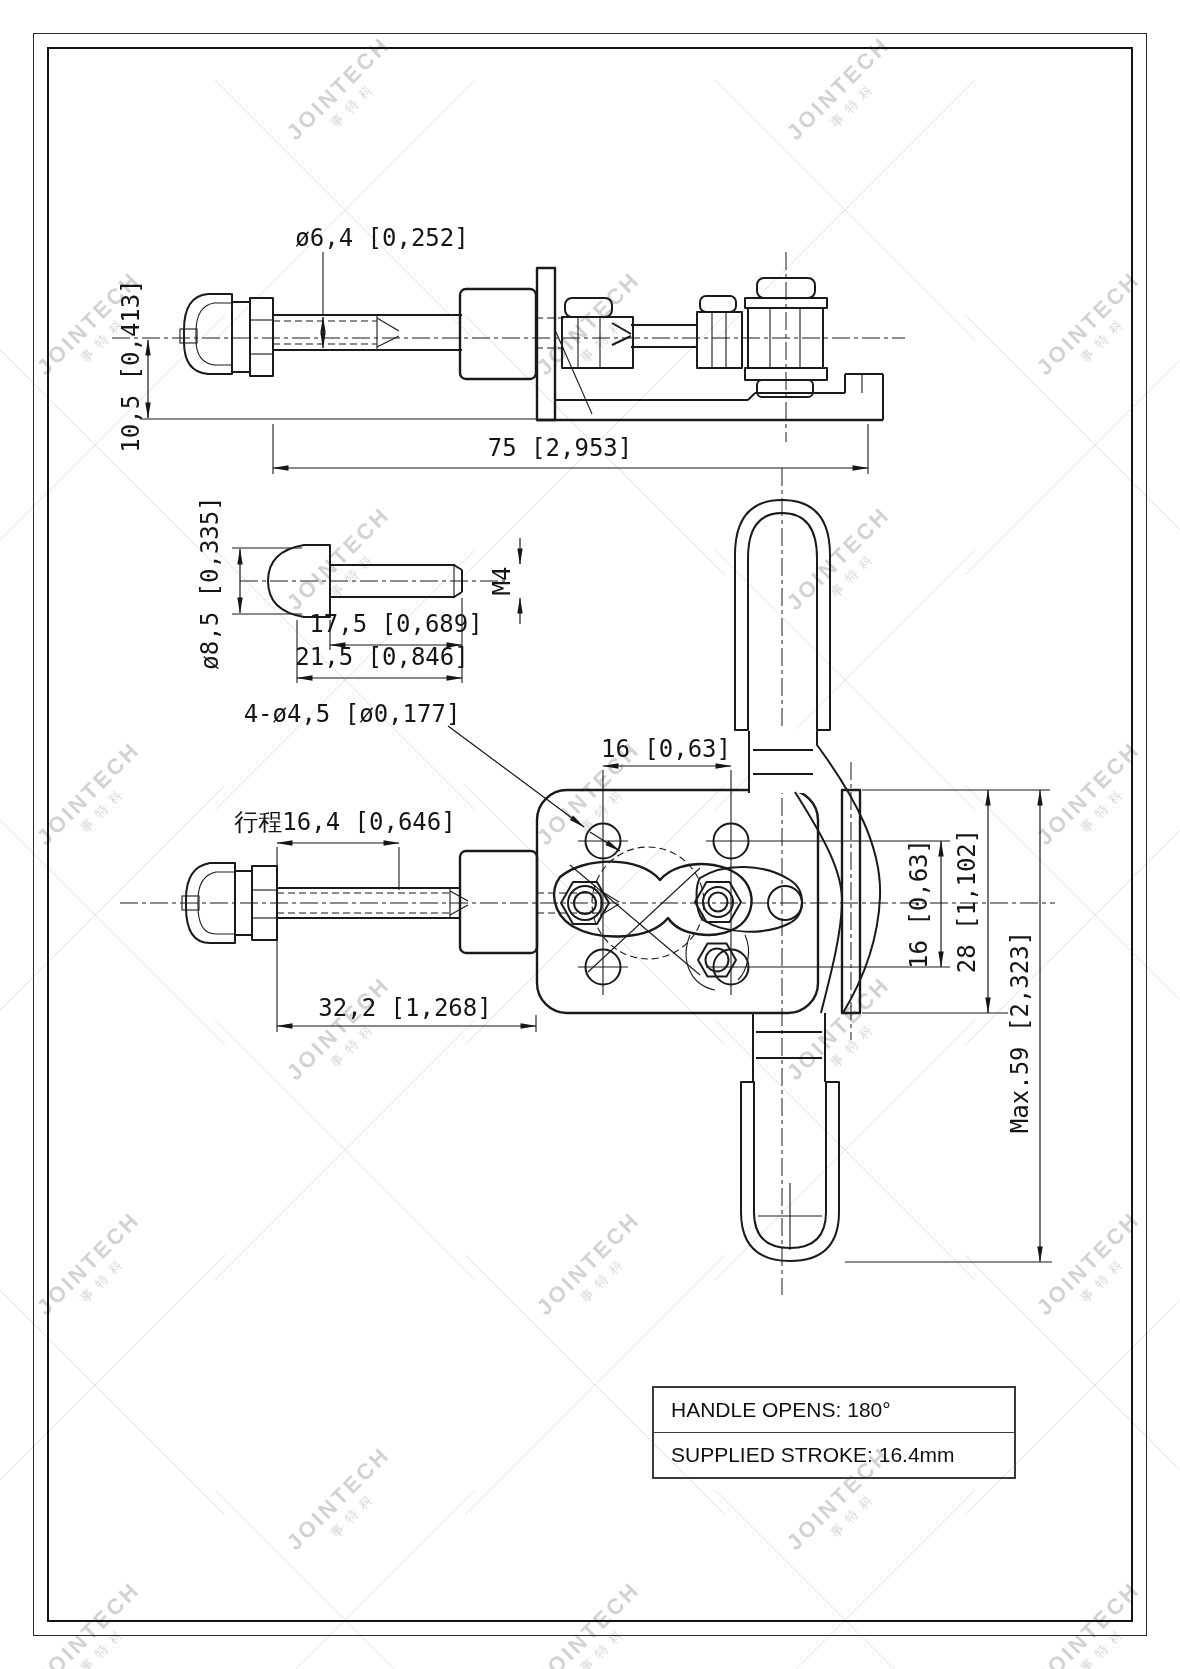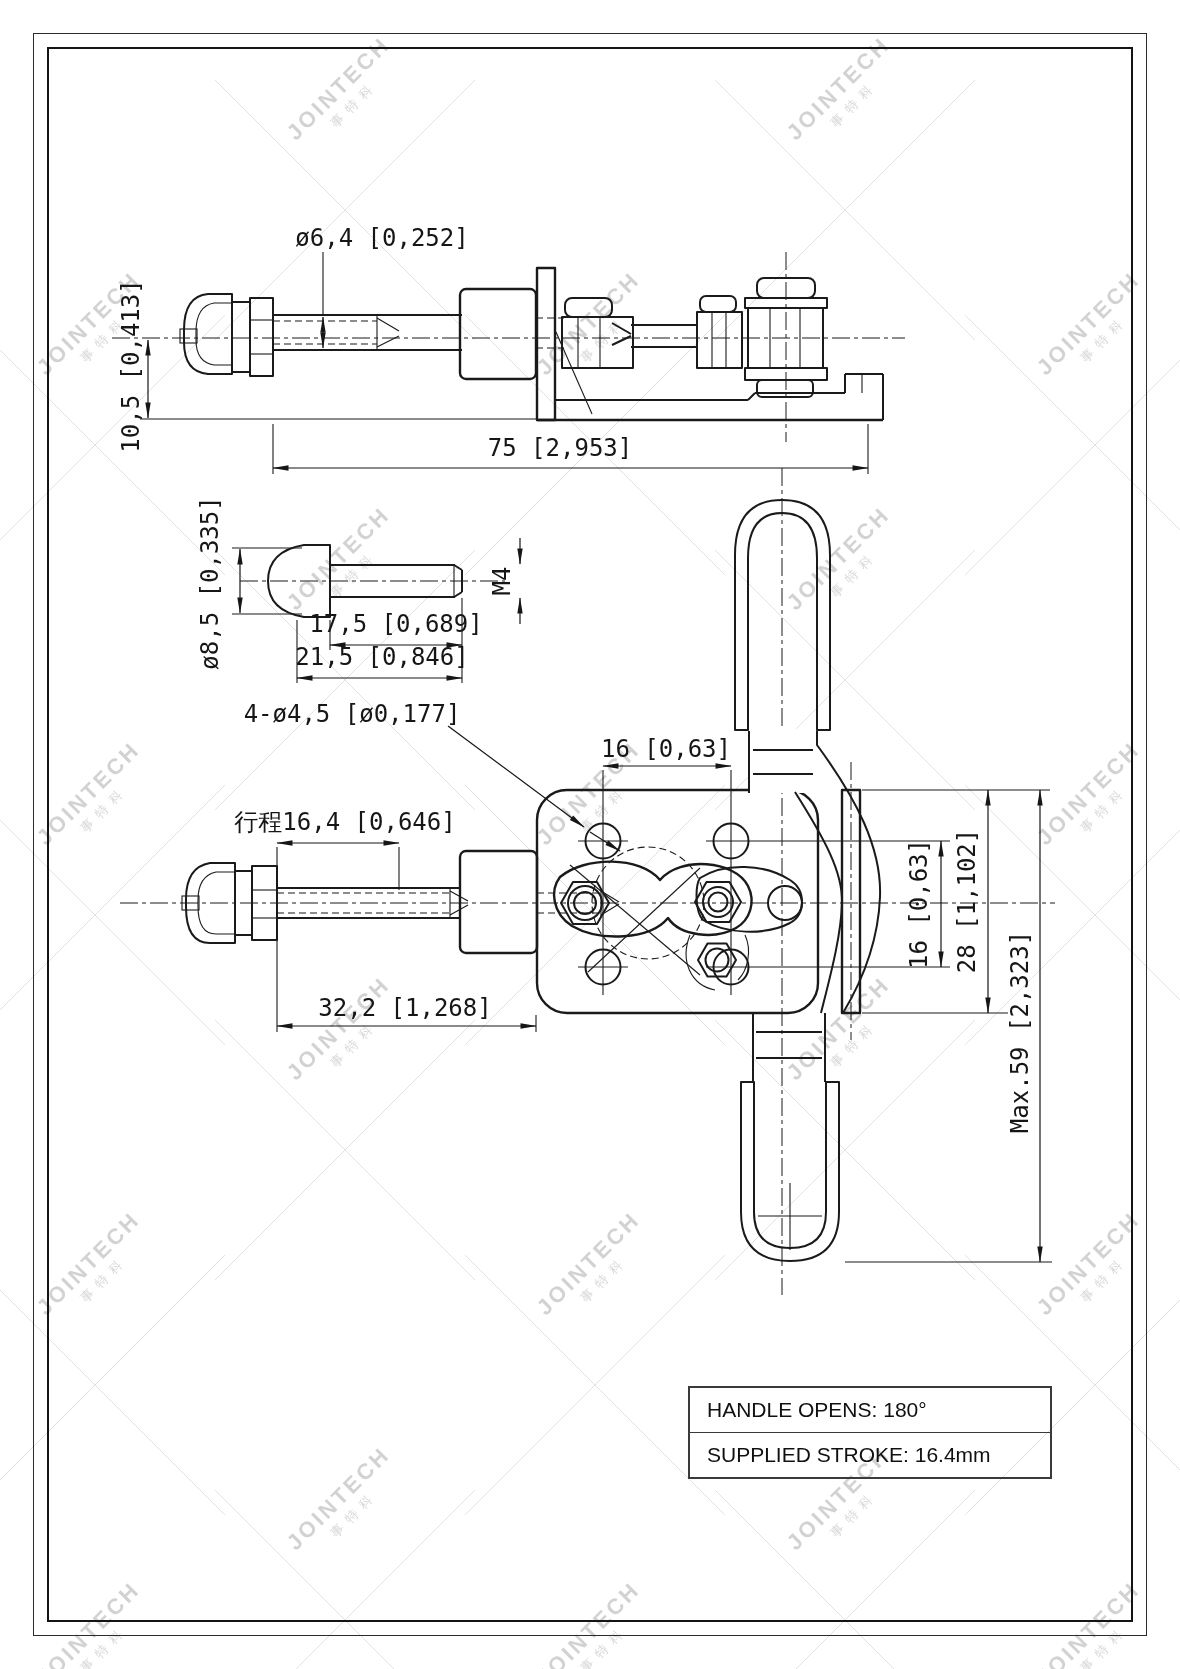--- a/index.html
+++ b/index.html
@@ -19,21 +19,21 @@
   svg.draw{position:absolute;left:0;top:0;}
   .thick{stroke:#1a1a1a;stroke-width:2.4;fill:none;stroke-linejoin:round;}
   .med{stroke:#1a1a1a;stroke-width:2;fill:none;stroke-linejoin:round;}
   .thin{stroke:#1a1a1a;stroke-width:1.1;fill:none;}
   .dash{stroke:#1a1a1a;stroke-width:1.1;fill:none;stroke-dasharray:7 4;}
   .cl{stroke:#1a1a1a;stroke-width:1;fill:none;stroke-dasharray:18 4 4 4;}
   .dim{stroke:#161616;stroke-width:1.2;fill:none;}
   .bgx{stroke:#e2e2e2;stroke-width:1;}
   .dim-t{font-family:"DejaVu Sans Mono",monospace;font-size:24px;fill:#161616;text-anchor:middle;}
   
-  .spec-table{position:absolute;left:688px;top:1386px;width:360px;border:2px solid #3a3a3a;
+  .spec-table{position:absolute;left:652px;top:1386px;width:360px;border:2px solid #3a3a3a;
       background:transparent;}
   .spec-row{height:44px;line-height:44px;padding-left:17px;font-size:21px;color:#101010;
       border-top:1.5px solid #3a3a3a;white-space:nowrap;}
   .spec-row:first-child{border-top:none;}
 </style>
 </head>
 <body>
 
 <div class="page">
 

